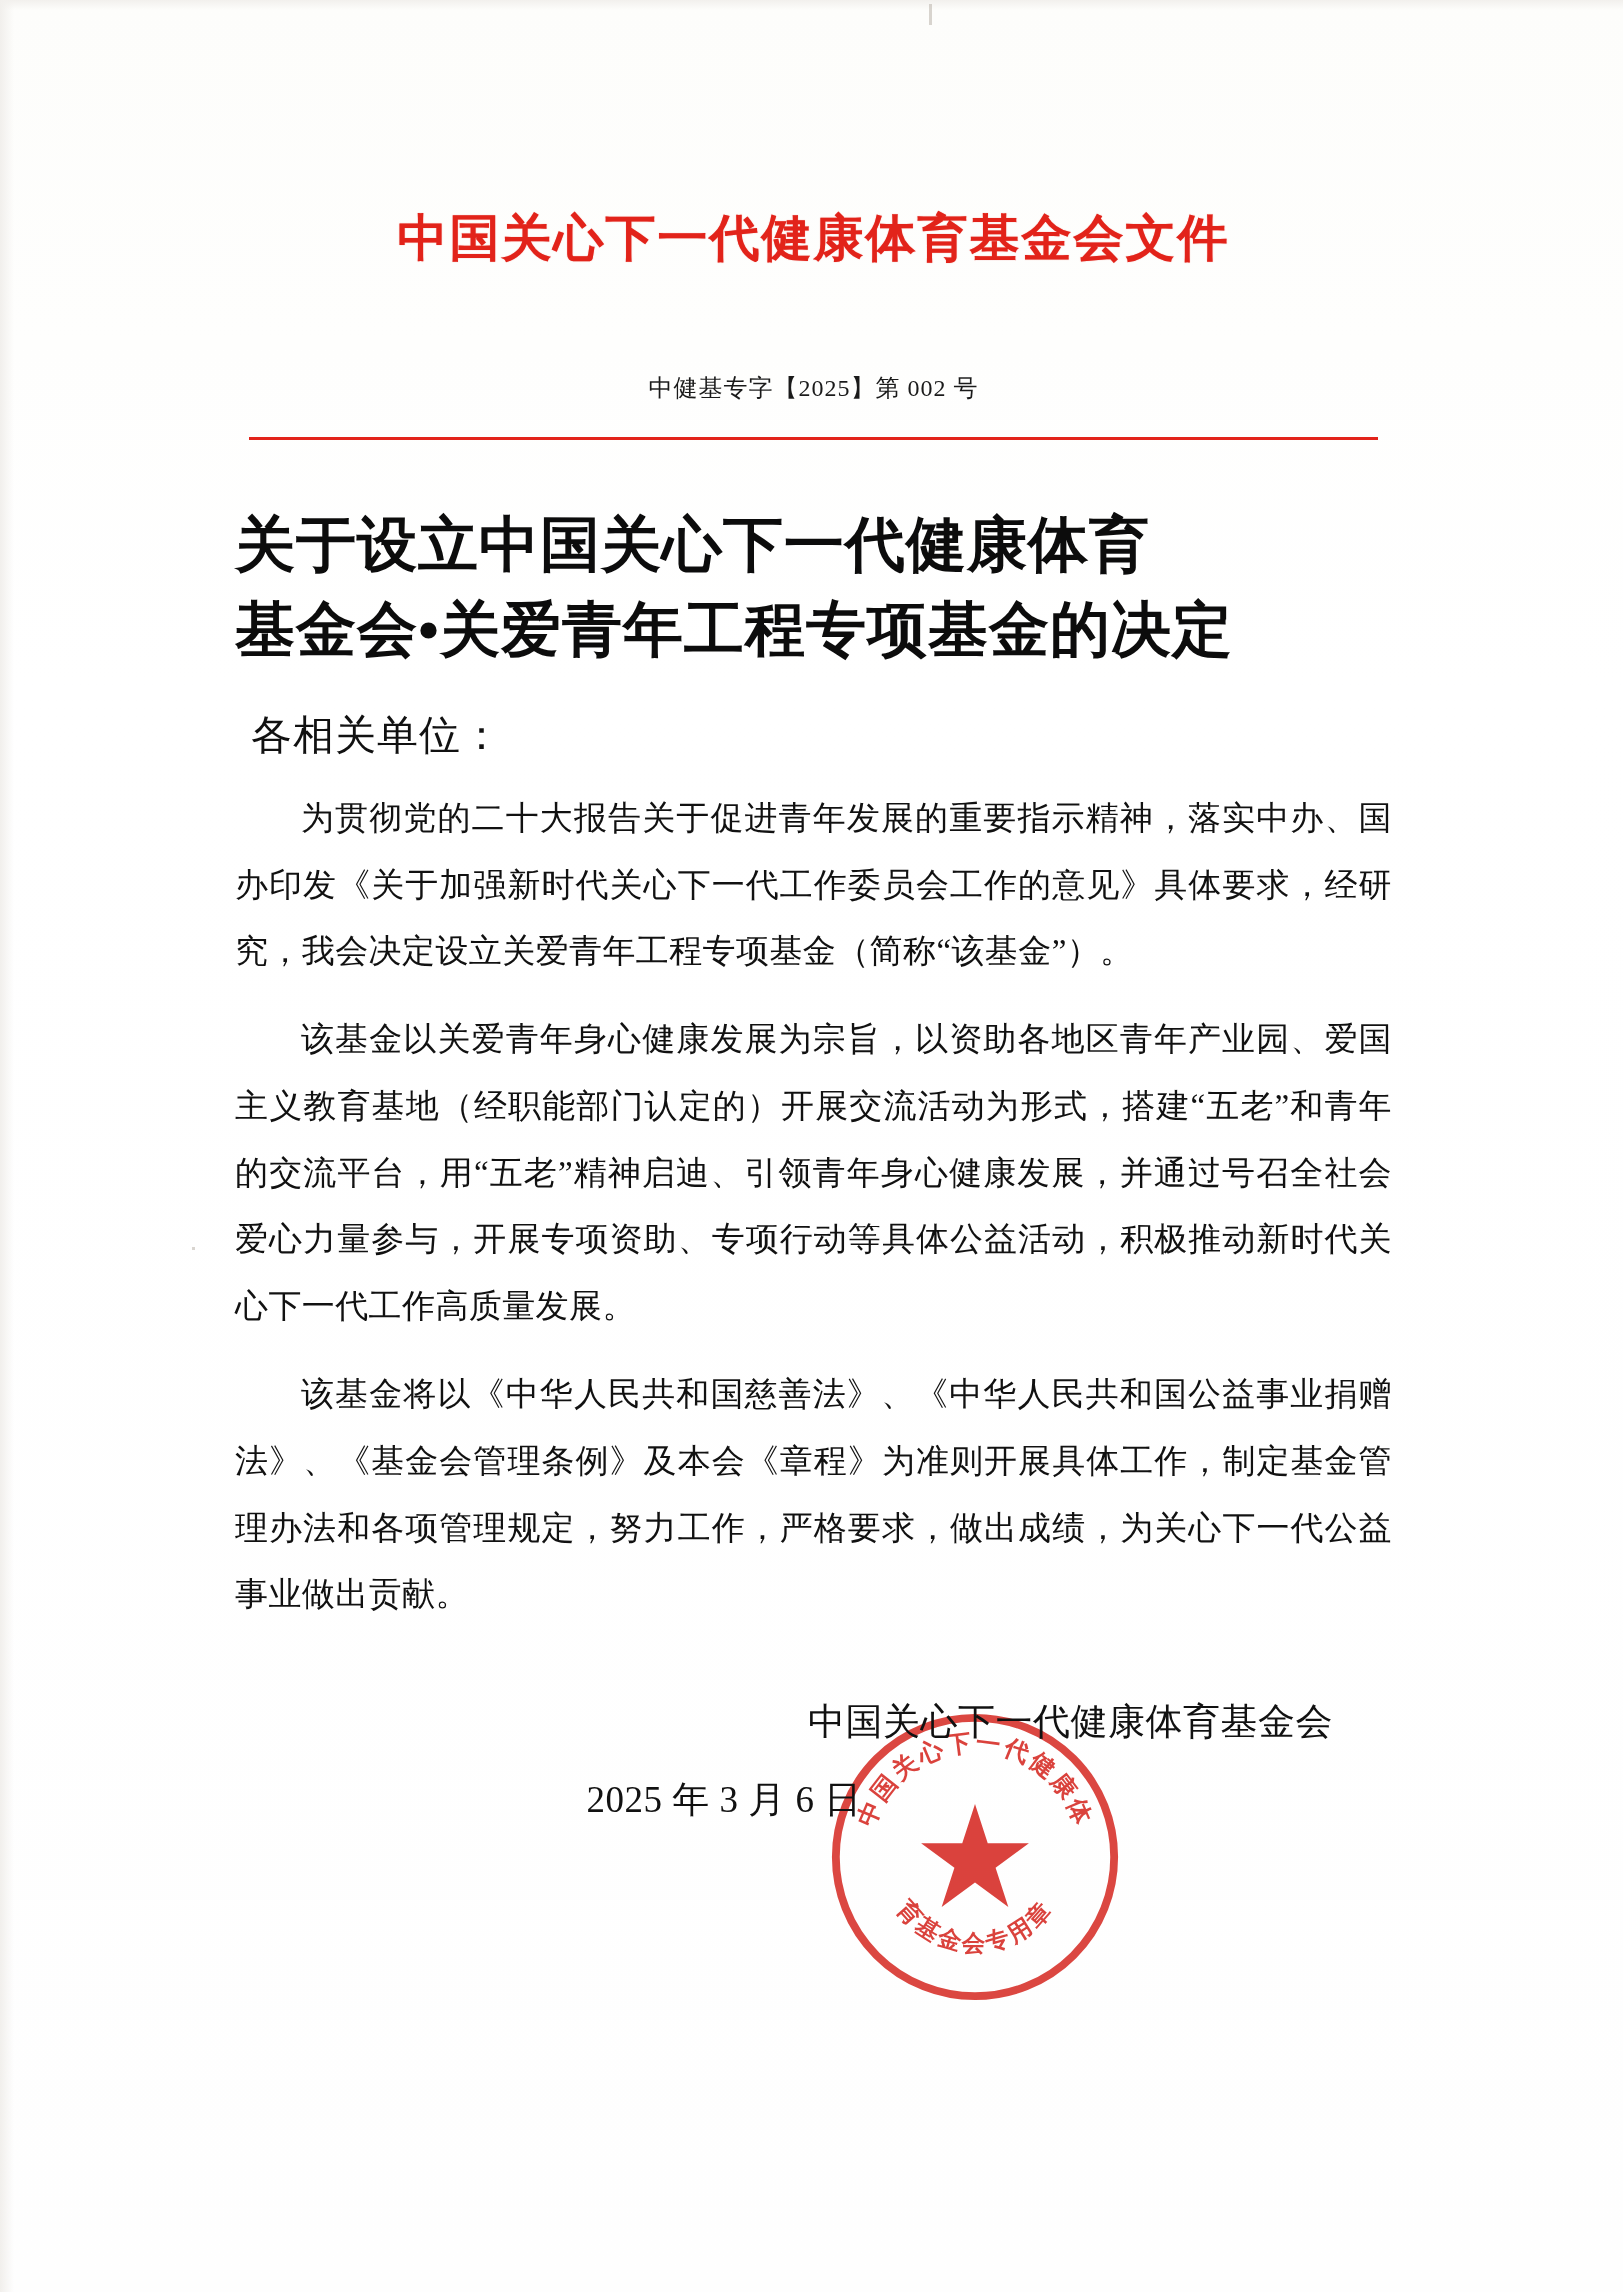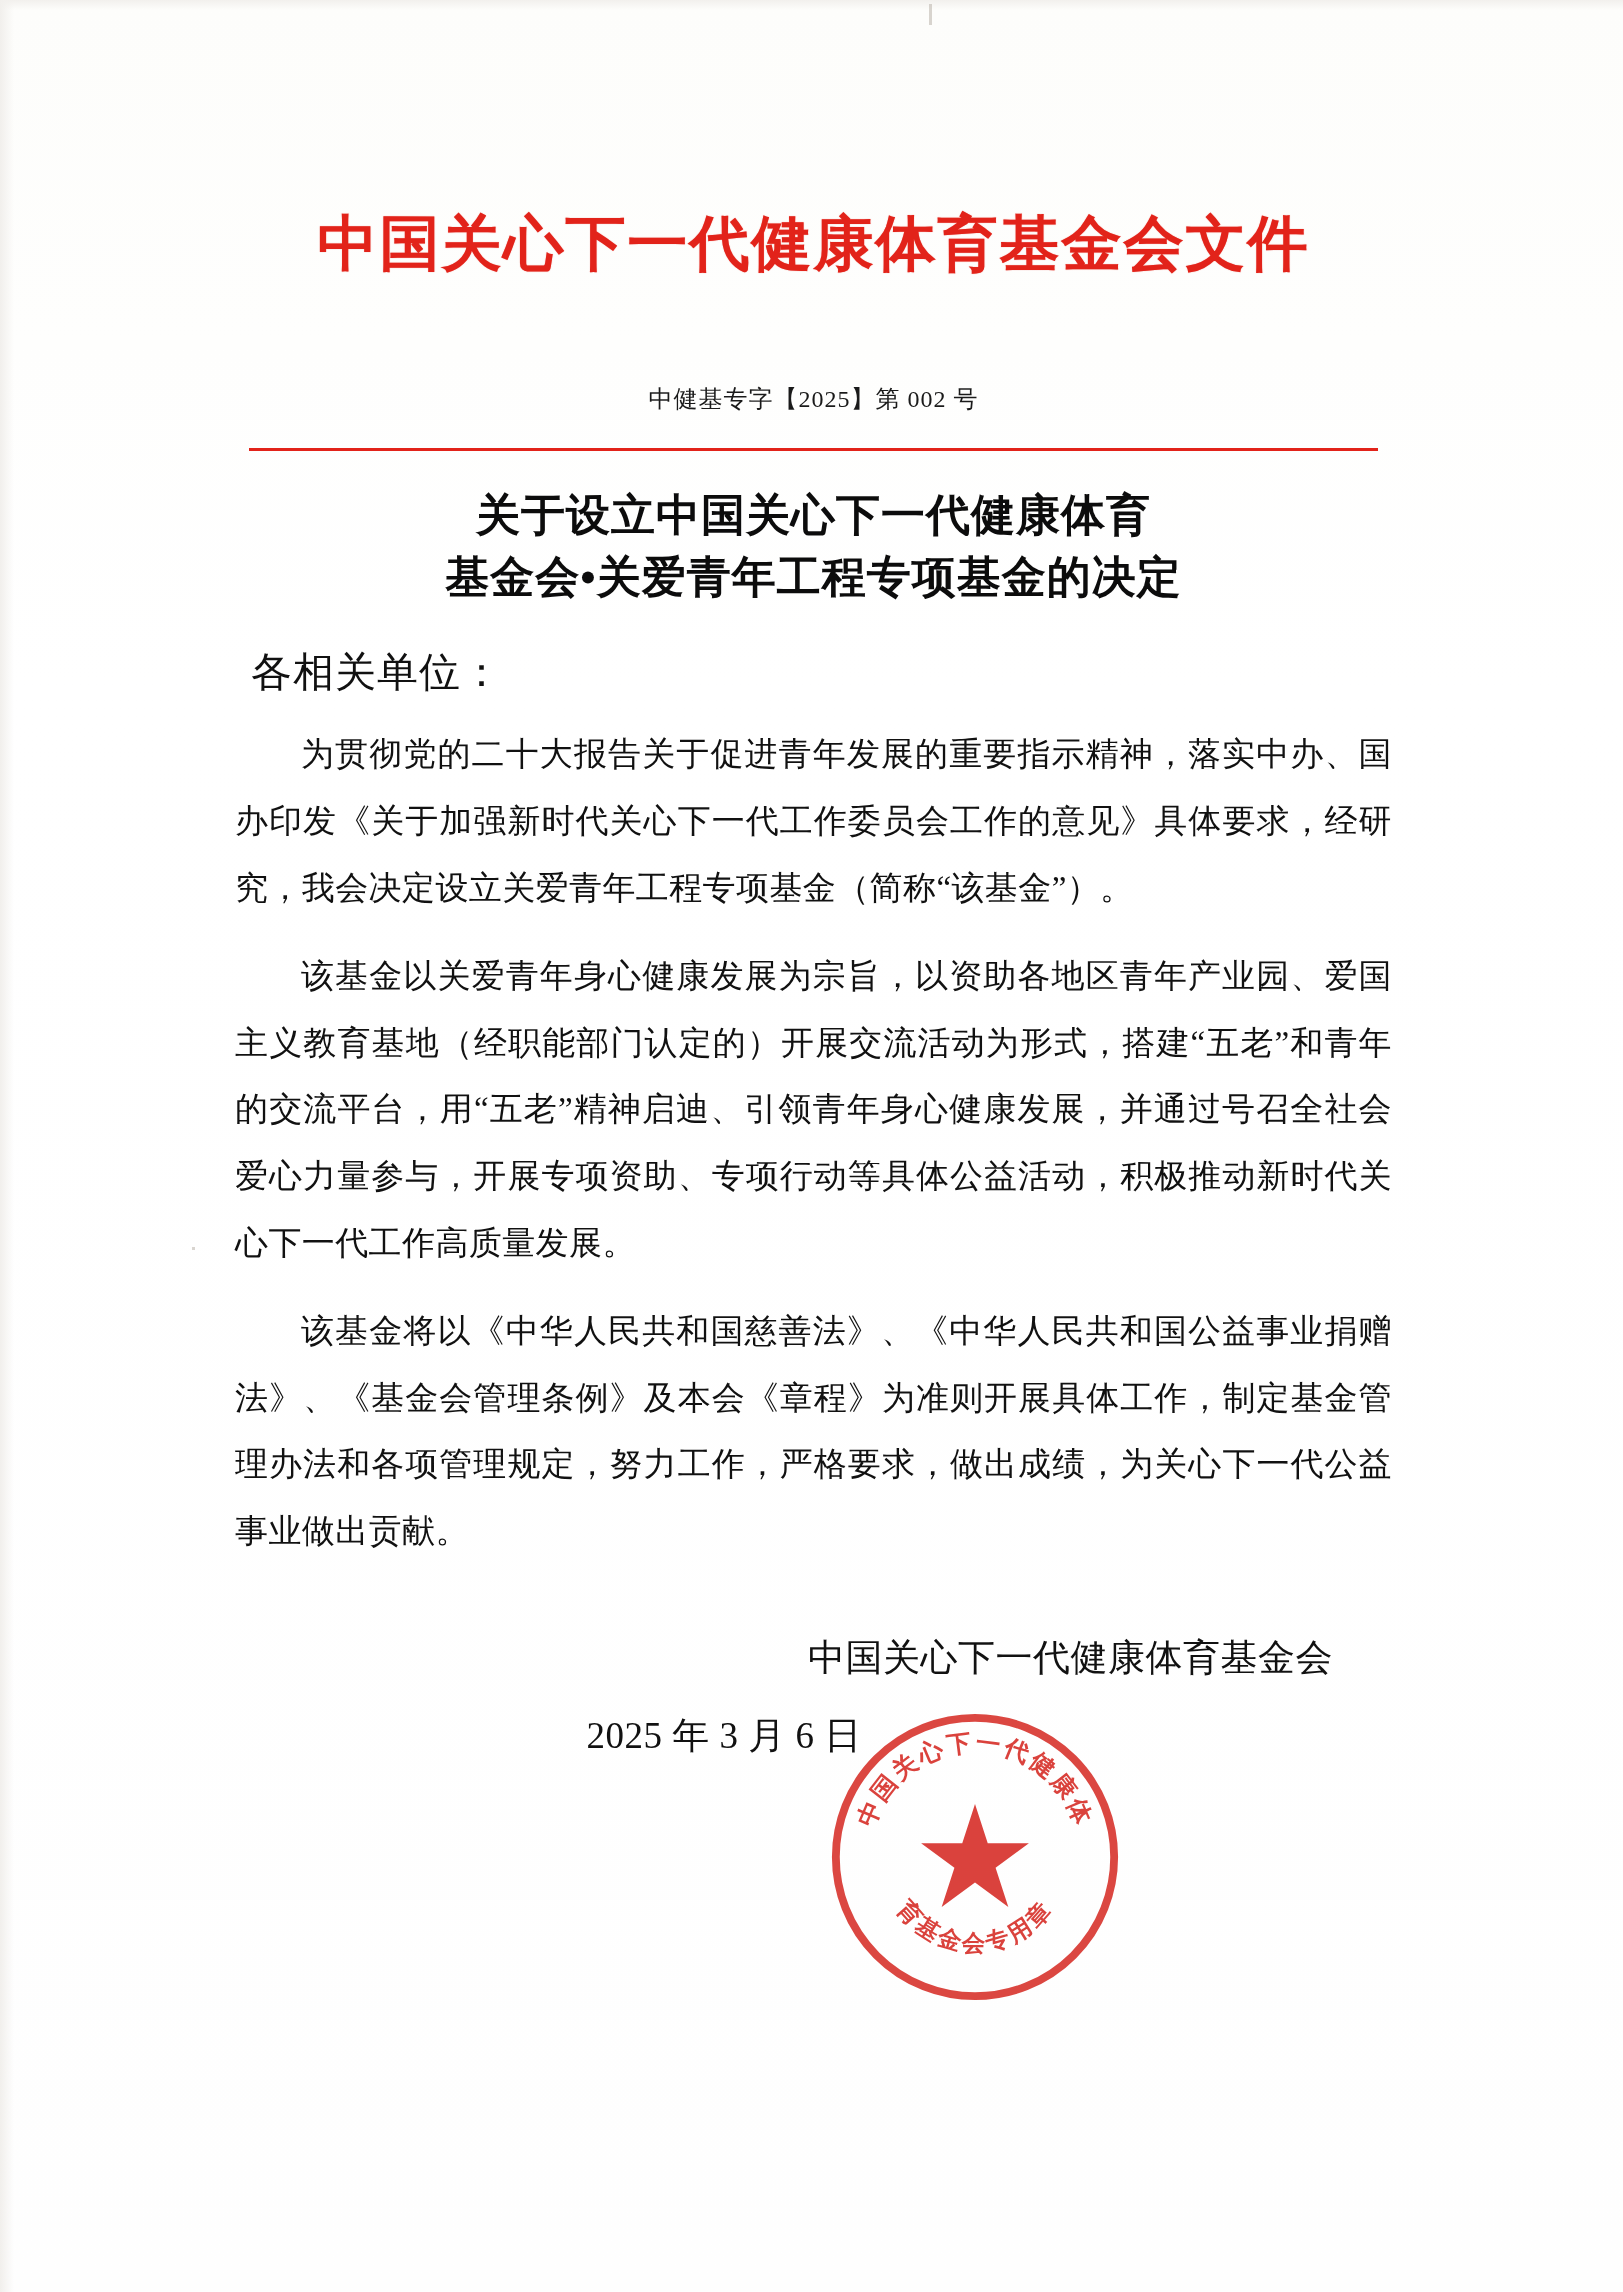--- a/index.html
+++ b/index.html
@@ -45,21 +45,21 @@
     top: 0;
     width: 1157px;
   }
 
   .doc-title {
     margin-top: 211px;
     text-align: center;
     color: #e2231a;
     font-family: "Liberation Serif", "DejaVu Serif", serif;
     font-weight: bold;
-    font-size: 60px;
+    font-size: 50px;
     letter-spacing: 2px;
     line-height: 1.1;
     white-space: nowrap;
     text-shadow: 0 0 1px rgba(226,35,26,.55);
   }
 
   .doc-number {
     margin-top: 106px;
     text-align: center;
     font-size: 24px;
@@ -68,24 +68,24 @@
   }
 
   .red-rule {
     margin: 33px auto 0 auto;
     width: 1129px;
     height: 2.9px;
     background: #e2231a;
   }
 
   .subject {
-    margin-top: 34px;
-    text-align: center;
+    margin-top: 63px;
+    text-align: left;
     font-weight: bold;
-    font-size: 44px;
+    font-size: 60px;
     line-height: 1.42;
     letter-spacing: 1px;
     color: #0c0c0c;
   }
 
   .salutation {
     margin-top: 35px;
     margin-left: 16px;
     font-weight: normal;
     font-size: 41px;

